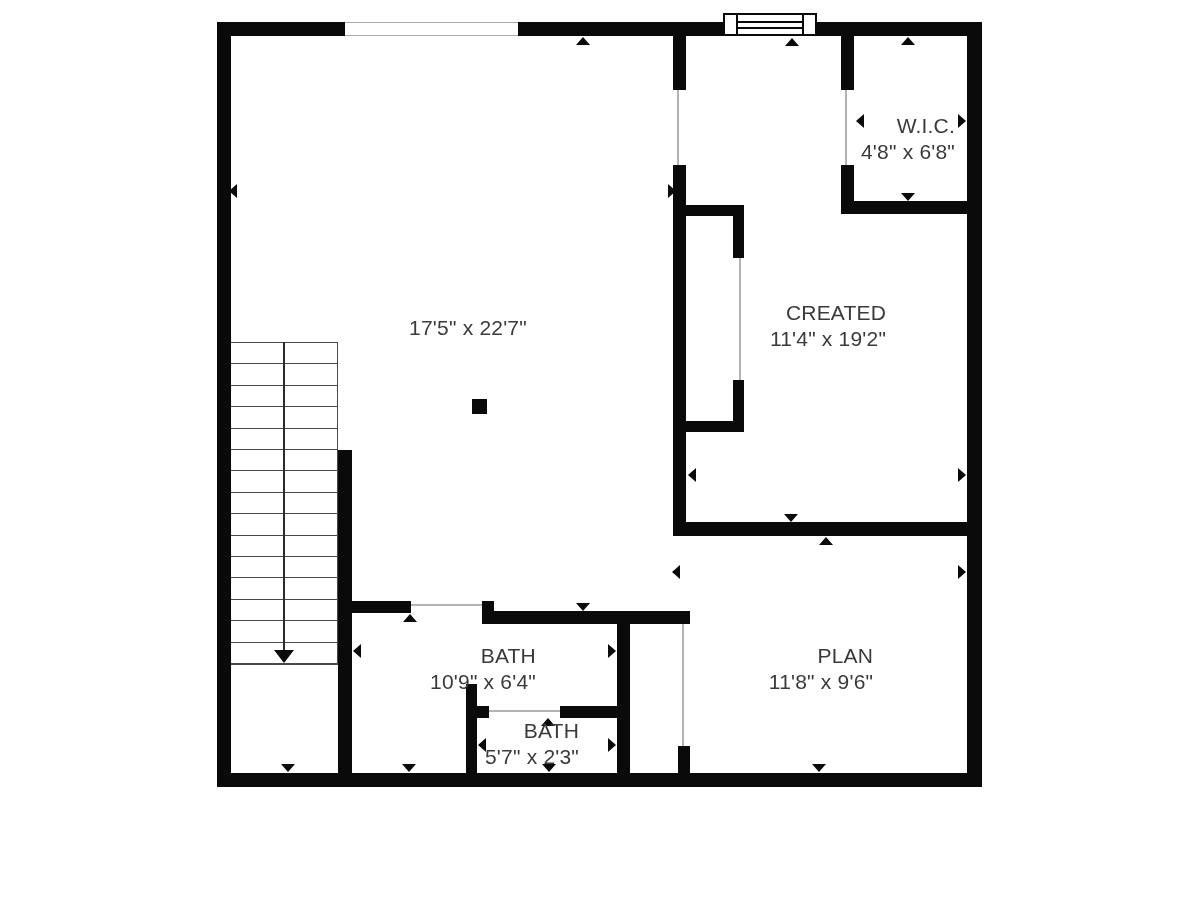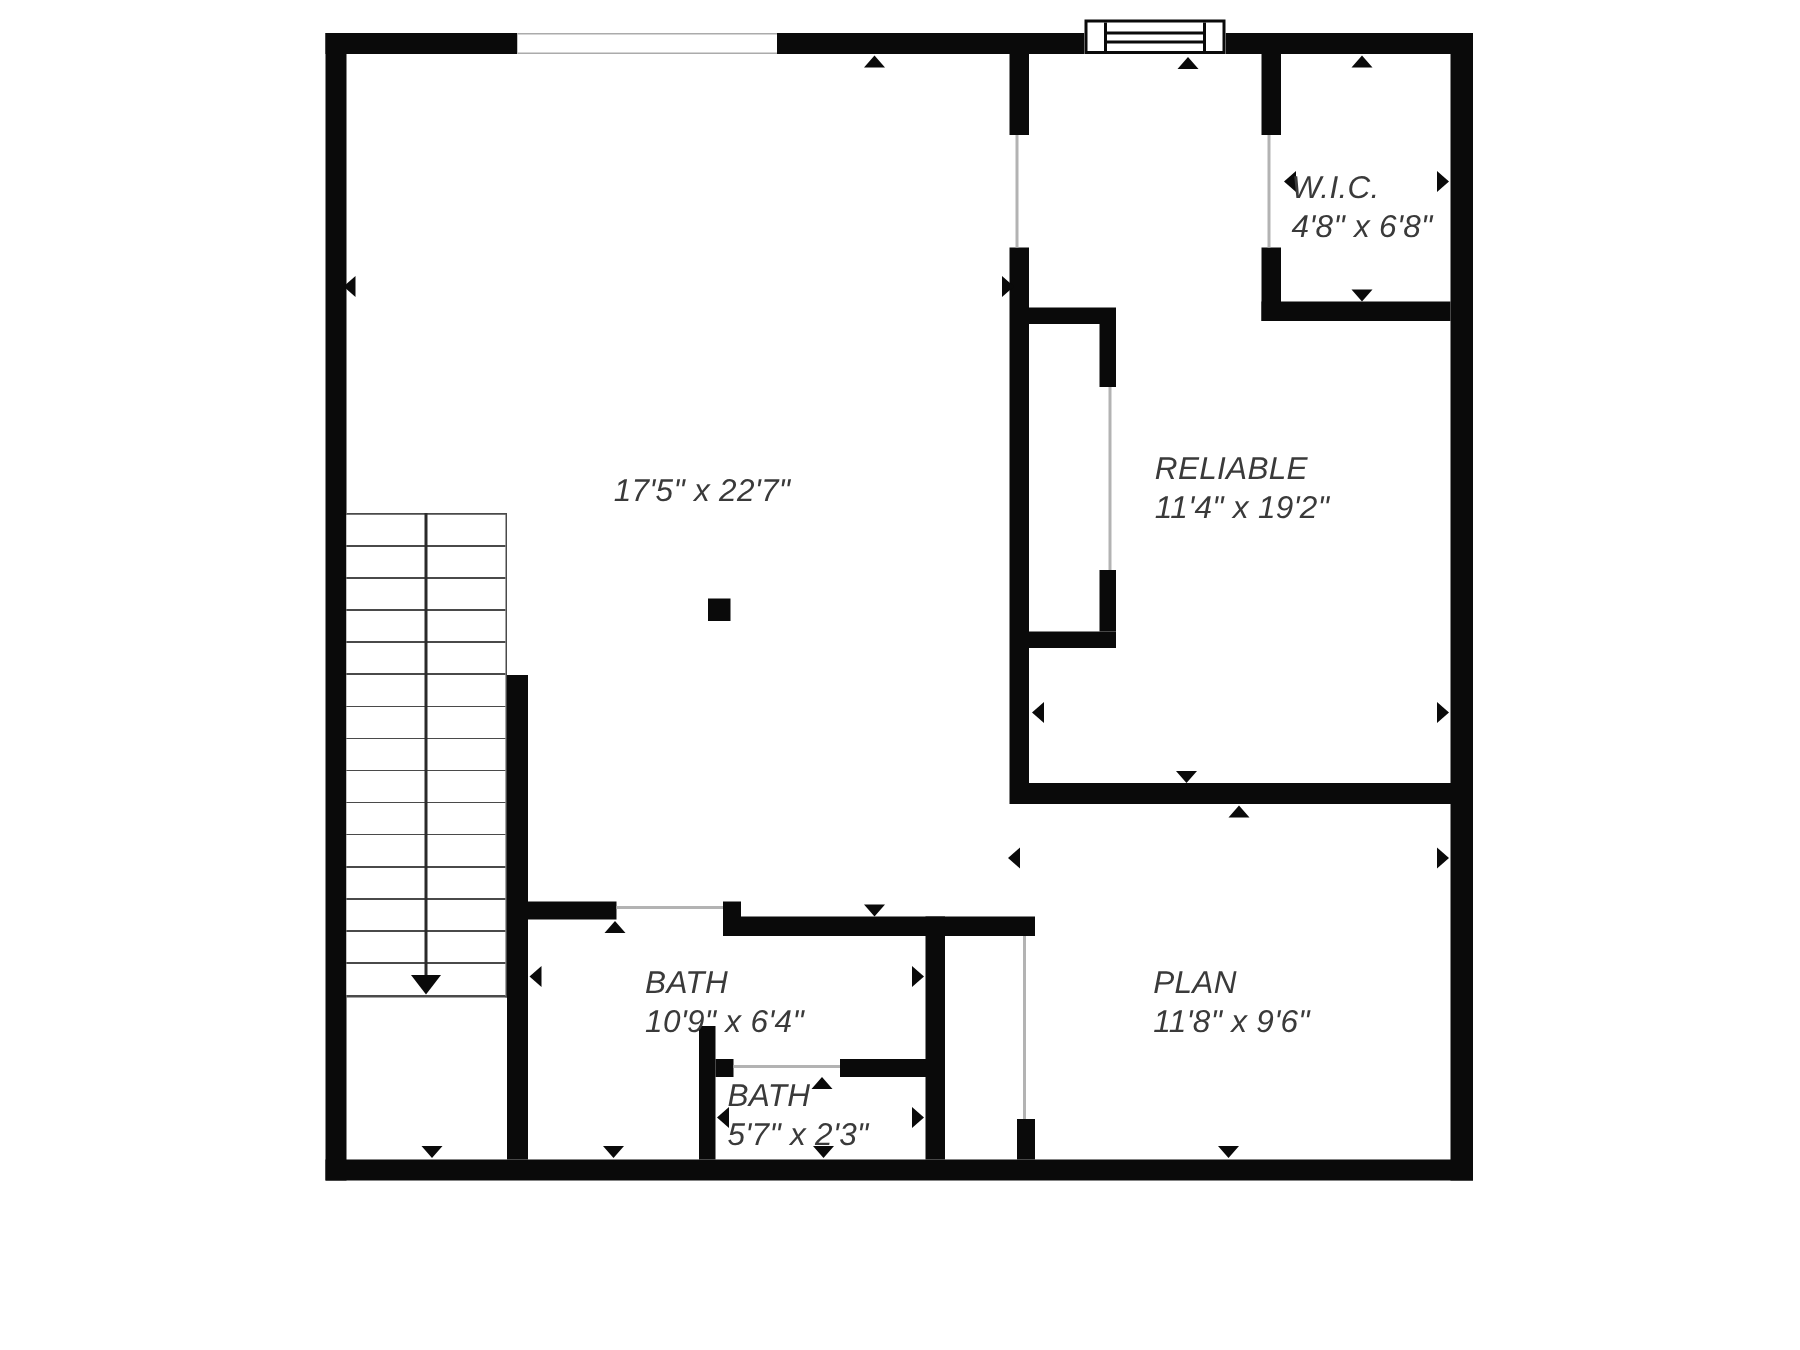--- a/index.html
+++ b/index.html
@@ -1,21 +1,21 @@
 <!DOCTYPE html>
 <html><head>
 <meta charset="utf-8">
 <style>
   html,body{margin:0;padding:0;background:#ffffff;}
   .canvas{position:relative;width:1200px;height:900px;background:#ffffff;overflow:hidden;
           font-family:"Liberation Sans", sans-serif;}
   .wall{position:absolute;background:#0a0a0a;}
   .oline{position:absolute;background:#b3b3b3;}
-  .room-label{position:absolute;transform:translateX(-50%);text-align:left;
-              color:#3a3a3a;font-size:21px;line-height:26px;white-space:nowrap;letter-spacing:0.2px;font-style:italic;}
+  .room-label{position:absolute;transform:translateX(-50%);text-align:right;
+              color:#3a3a3a;font-size:21px;line-height:26px;white-space:nowrap;letter-spacing:0.2px;}
   .tri{position:absolute;width:0;height:0;}
   .tri-up{border-left:7px solid transparent;border-right:7px solid transparent;border-bottom:8px solid #0a0a0a;}
   .tri-down{border-left:7px solid transparent;border-right:7px solid transparent;border-top:8px solid #0a0a0a;}
   .tri-left{border-top:7px solid transparent;border-bottom:7px solid transparent;border-right:8px solid #0a0a0a;}
   .tri-right{border-top:7px solid transparent;border-bottom:7px solid transparent;border-left:8px solid #0a0a0a;}
   .tri-down-lg{border-left:10px solid transparent;border-right:10px solid transparent;border-top:13px solid #0a0a0a;}
   .stairs{position:absolute;left:231px;top:342px;width:106px;height:321px;
           border-top:1px solid #4a4a4a;border-right:1px solid #4a4a4a;border-bottom:1px solid #4a4a4a;
           background:repeating-linear-gradient(to bottom,#ffffff 0,#ffffff 20.4px,#4a4a4a 20.4px,#4a4a4a 21.4px);}
   .stair-centerline{position:absolute;left:283px;top:342px;width:2px;height:310px;background:#2a2a2a;}
@@ -103,21 +103,21 @@
   <div class="tri tri-left" style="left:478px;top:738px"></div>
   <div class="tri tri-right" style="left:608px;top:738px"></div>
   <div class="tri tri-up" style="left:541px;top:718px"></div>
   <div class="tri tri-down" style="left:542px;top:764px"></div>
   <div class="tri tri-down" style="left:281px;top:764px"></div>
 
   <div class="room-label" style="left:468px;top:315px">
     <div>17'5" x 22'7"</div>
   </div>
   <div class="room-label" style="left:828px;top:300px">
-    <div>RELIABLE</div>
+    <div>CREATED</div>
     <div>11'4" x 19'2"</div>
   </div>
   <div class="room-label" style="left:908px;top:113px">
     <div>W.I.C.</div>
     <div>4'8" x 6'8"</div>
   </div>
   <div class="room-label" style="left:483px;top:643px">
     <div>BATH</div>
     <div>10'9" x 6'4"</div>
   </div>

